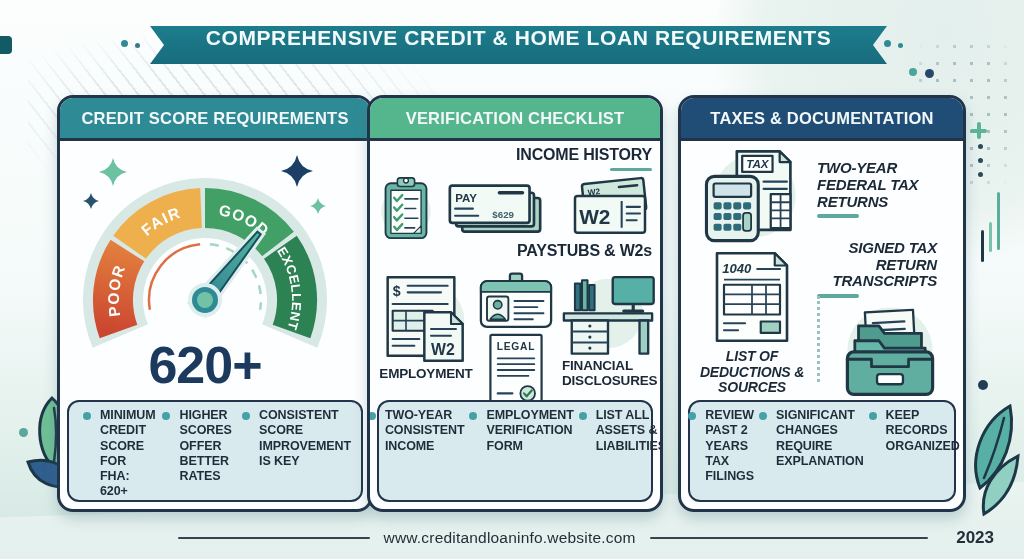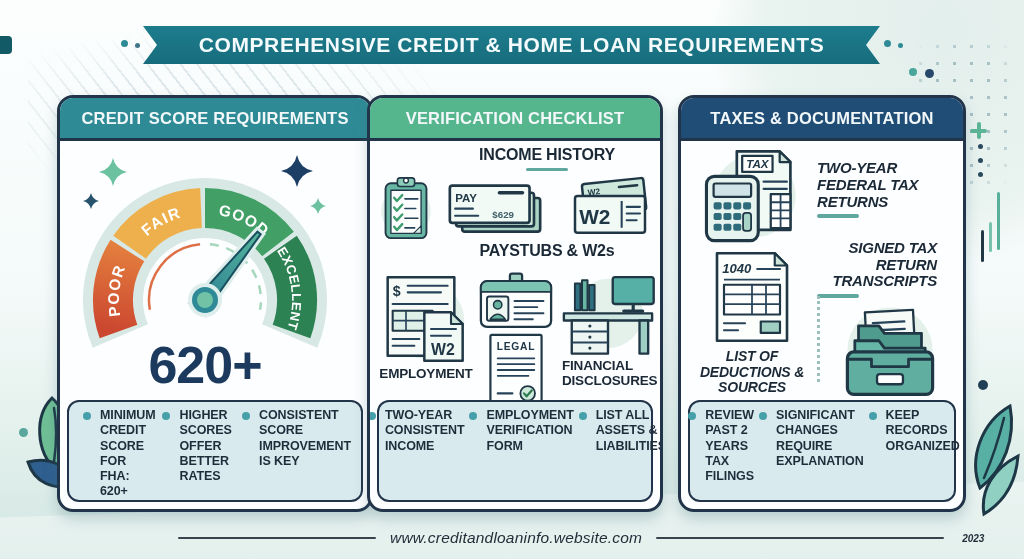--- a/index.html
+++ b/index.html
@@ -24,24 +24,24 @@
   .dot{position:absolute;border-radius:50%;}
   .vdots{position:absolute;display:flex;flex-direction:column;gap:9px;}
   .vdots i{width:5px;height:5px;border-radius:50%;background:#2a4a5e;}
   .tick{position:absolute;border-radius:2px;}
   .plusmark{position:absolute;width:17px;height:17px;}
   .plusmark:before,.plusmark:after{content:"";position:absolute;background:#5cb596;border-radius:2px;}
   .plusmark:before{left:7px;top:0;width:4px;height:17px;}
   .plusmark:after{left:0;top:7px;width:17px;height:4px;}
   .leaves{position:absolute;z-index:1;}
   
-  .banner{position:absolute;z-index:4;left:143px;top:26px;width:737px;height:38px;
+  .banner{position:absolute;z-index:4;left:150px;top:26px;width:737px;height:38px;
     background:linear-gradient(180deg,#1d7d8d 0%,#176c7c 100%);
     clip-path:polygon(0 0,100% 0,calc(100% - 14px) 50%,100% 100%,0 100%,14px 50%);
-    display:flex;align-items:center;justify-content:center;}
+    display:flex;justify-content:center;}
   .banner .title{color:#f4fbfc;font-size:21px;font-weight:800;letter-spacing:.6px;white-space:nowrap;}
   .ribbon-tail{position:absolute;z-index:3;left:0;top:36px;width:12px;height:18px;background:#135a67;border-radius:0 4px 4px 0;}
   
   .card{position:absolute;z-index:2;top:95px;height:417px;background:#fdfeff;
     border:3px solid #223449;border-radius:16px;box-sizing:border-box;
     box-shadow:0 7px 14px rgba(70,120,130,.28);overflow:hidden;}
   .card1{left:57px;width:316px;}
   .card2{left:367px;width:296px;}
   .card3{left:678px;width:288px;}
   .card-header{height:40px;display:flex;align-items:center;justify-content:center;
@@ -61,26 +61,26 @@
   
   .h-sm{font-size:15px;font-weight:800;color:#1b2937;letter-spacing:-.2px;line-height:1.12;}
   .h-xs{font-size:13.5px;font-weight:800;color:#1b2937;letter-spacing:-.2px;line-height:1.12;}
   .accent{height:3.5px;width:42px;background:#5fa8a0;border-radius:2px;margin-top:4px;}
   .row{display:flex;}
   .col{display:flex;flex-direction:column;}
   .ic-stroke{stroke:#203746;stroke-linecap:round;stroke-linejoin:round;}
   .dotted-div{position:absolute;border-left:3px dotted #9cc0bd;}
   
   .footer{position:absolute;z-index:3;left:178px;bottom:10px;width:816px;height:22px;
-    display:flex;align-items:center;gap:14px;font-style:italic;}
+    display:flex;align-items:center;gap:14px;}
   .fline{height:2px;background:#39434e;border-radius:1px;}
   .fline.l{width:198px;}
   .fline.r{width:288px;}
   .furl{font-size:15.5px;font-weight:500;color:#222f3a;letter-spacing:.2px;white-space:nowrap;}
-  .fyear{font-size:10px;font-weight:700;color:#222f3a;margin-left:4px;}
+  .fyear{font-size:17px;font-weight:700;color:#222f3a;margin-left:14px;}
 </style>
 </head>
 <body>
 
 <div class="stage">
 
   <div class="blob"></div>
   <div class="hatch"></div>
   <div class="dotgrid"></div>
   <div class="wave"></div>
@@ -208,21 +208,21 @@
               <path d="M30 79 l5 6 10 -11"></path>
               <path d="M30 97 l5 6 10 -11"></path>
           </g>
           <g stroke="#27435a" stroke-width="3" stroke-linecap="round">
             <line x1="50" y1="45" x2="74" y2="45"></line>
               <line x1="50" y1="63" x2="70" y2="63"></line>
             <line x1="50" y1="81" x2="74" y2="81"></line>
               <line x1="50" y1="99" x2="68" y2="99"></line>
           </g>
         </svg>
-        <div class="col" style="flex:1;align-items:center;padding-left:4px;">
+        <div class="col" style="flex:1;align-items:flex-end;padding-left:4px;">
           <div class="h-sm" style="font-size:16px;">INCOME HISTORY</div>
           <div class="accent"></div>
           <div class="row" style="gap:20px;margin-top:4px;align-items:center;">
             <svg width="106" height="62" viewBox="0 0 118 70">
               <rect x="22" y="26" width="88" height="38" rx="3" fill="#abd4c4" class="ic-stroke" stroke-width="3"></rect>
               <rect x="15" y="20" width="88" height="38" rx="3" fill="#cde8da" class="ic-stroke" stroke-width="3"></rect>
               <rect x="8" y="12" width="90" height="42" rx="3" fill="#f2faf6" class="ic-stroke" stroke-width="3"></rect>
               <text x="14" y="30" font-size="13" font-weight="800" fill="#203746">PAY</text>
               <line x1="64" y1="20" x2="90" y2="20" stroke="#203746" stroke-width="4" stroke-linecap="round"></line>
               <g stroke="#27435a" stroke-width="2.5" stroke-linecap="round">

